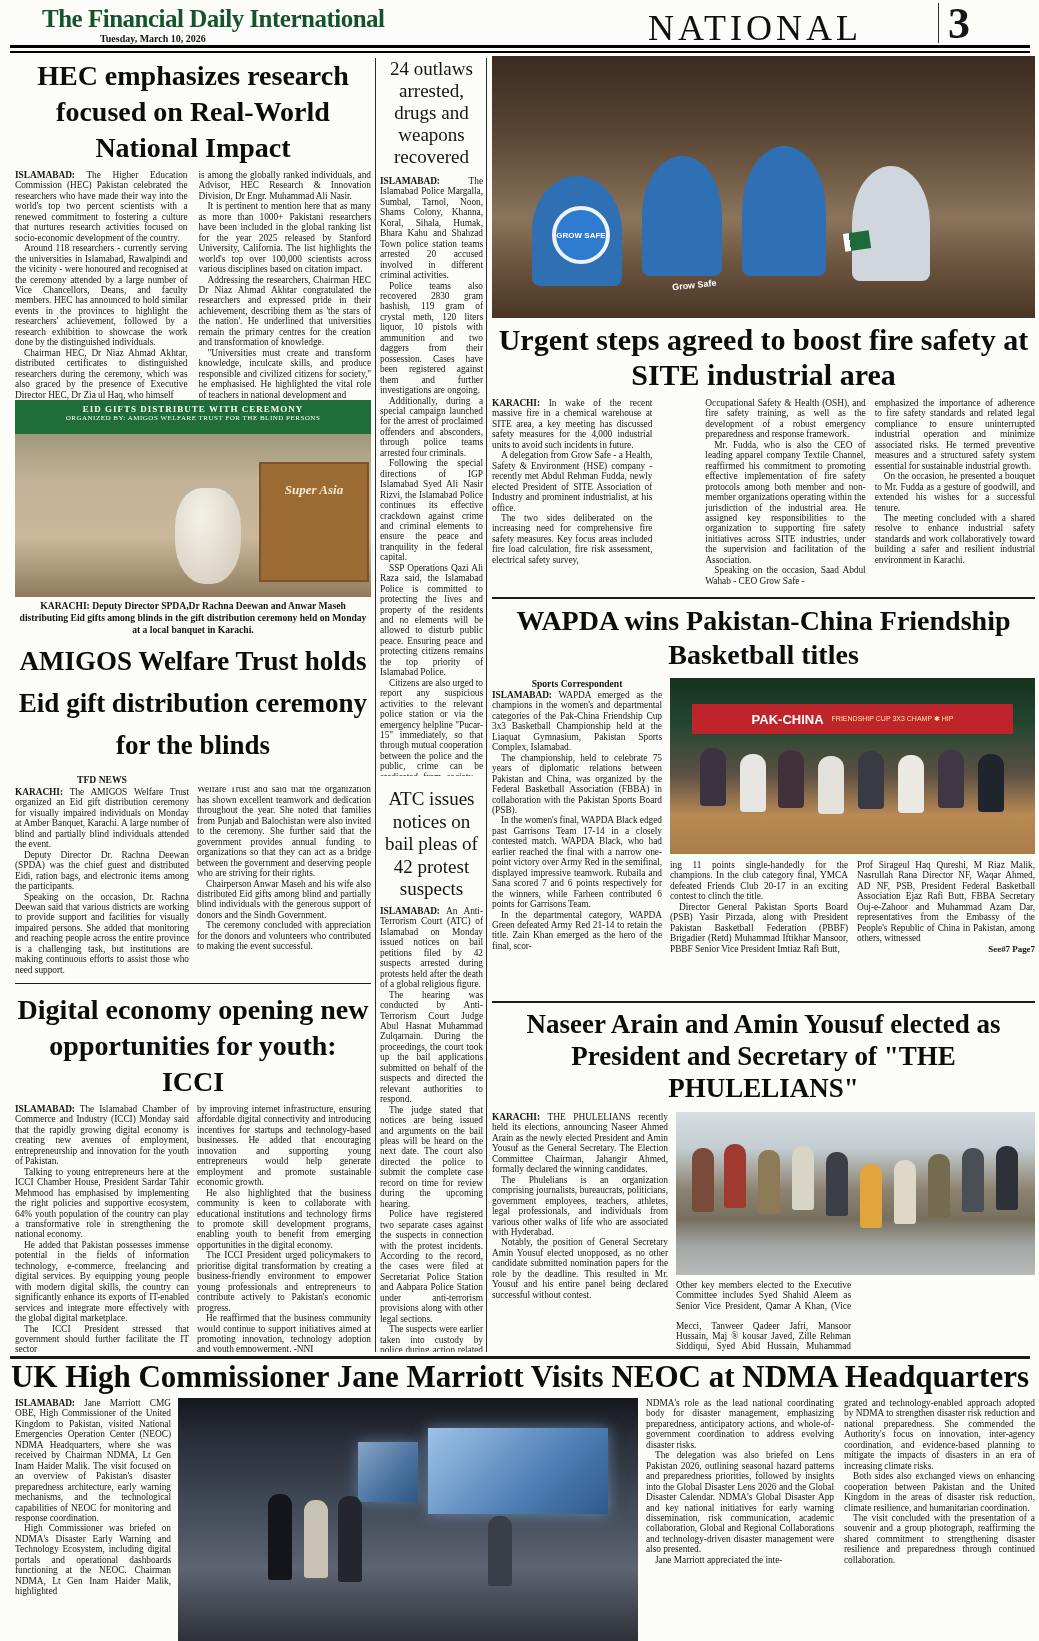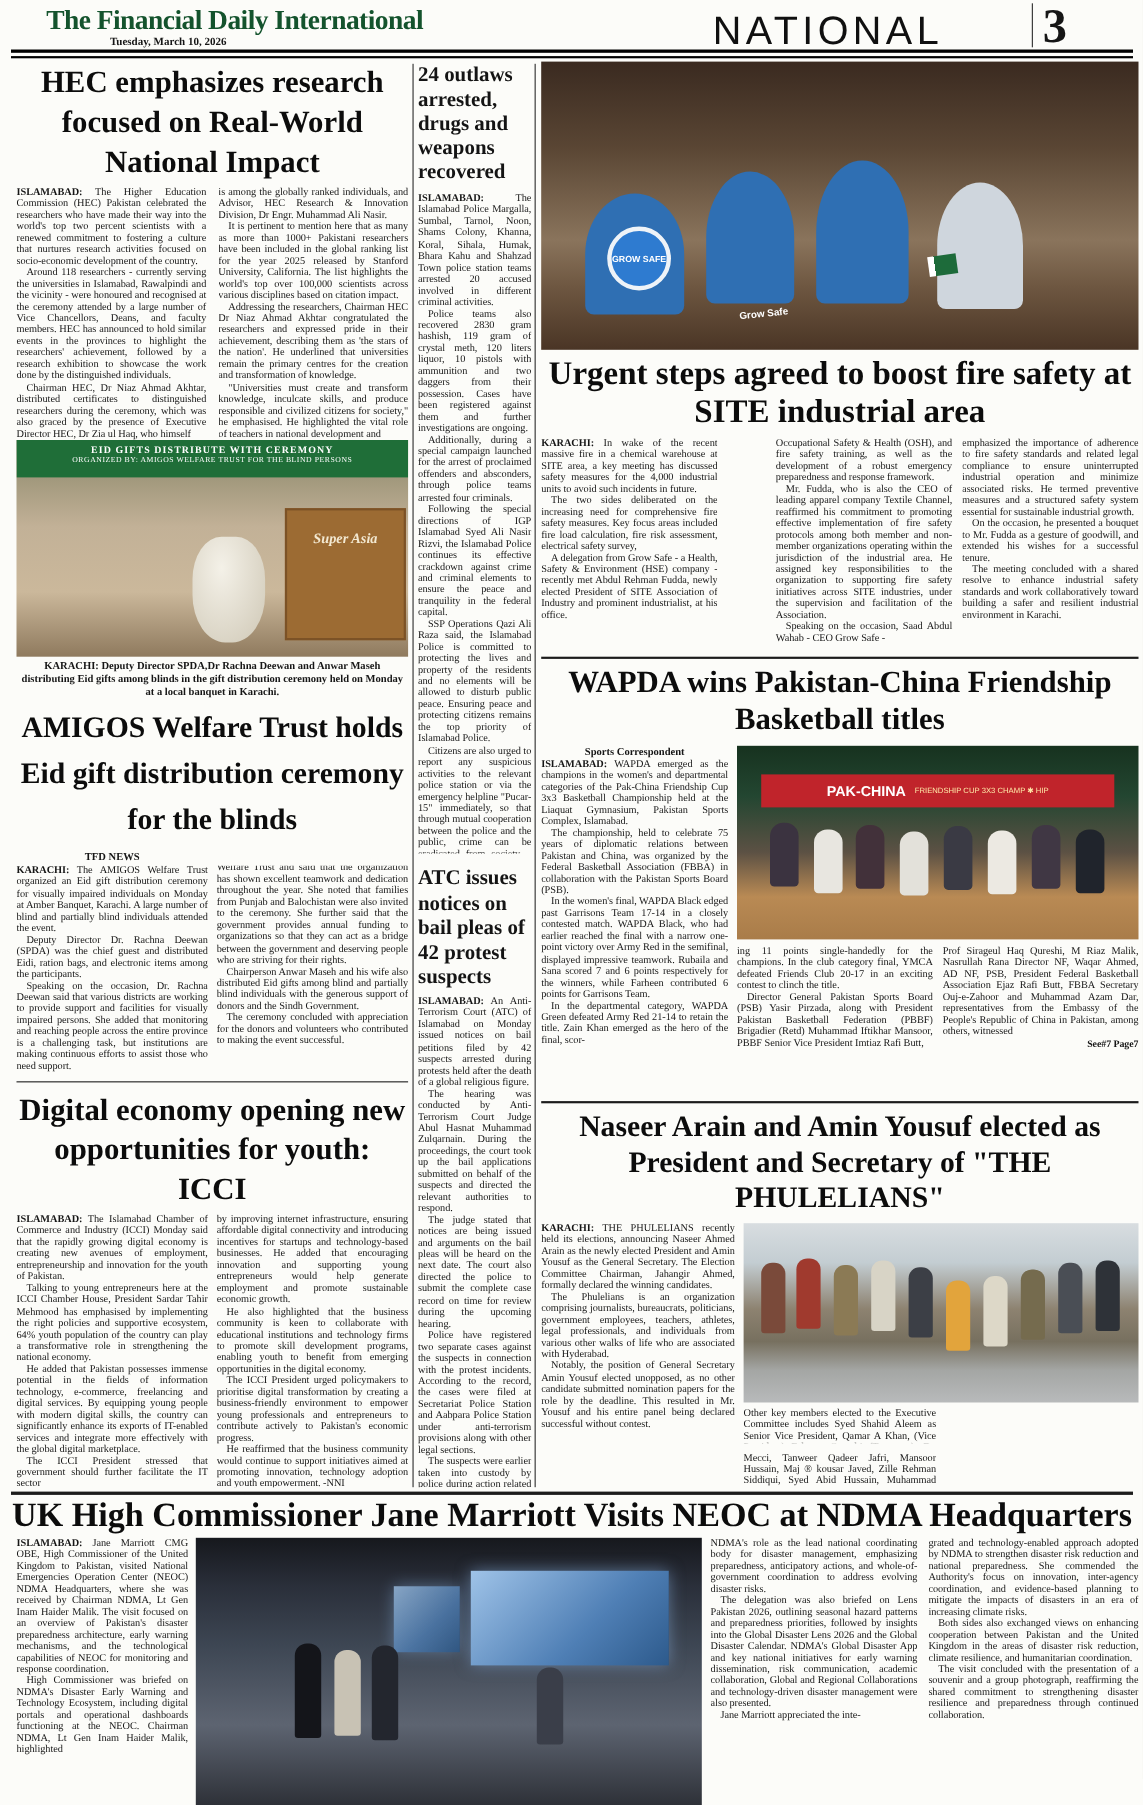--- a/index.html
+++ b/index.html
@@ -4,37 +4,37 @@
 <style>
   * { margin:0; padding:0; box-sizing:border-box; }
   html,body { background:#d9d9d4; }
   #page {
     position:relative; width:1039px; height:1641px; margin:0 auto;
     background:#fcfcf9; color:#161616; overflow:hidden;
     font-family:"Liberation Serif", serif;
   }
   .abs { position:absolute; }
   .headline { font-weight:bold; text-align:center; color:#0c0c0c; }
-  .subhead  { font-weight:700; color:#141414; }
+  .subhead  { font-weight:400; text-align:center; color:#141414; }
   .cols { position:absolute; display:flex; overflow:hidden; }
   .col  { text-align:justify; font-size:9.4px; line-height:10.45px; overflow:hidden; letter-spacing:-0.05px; }
   .col p { margin:0; }
   .col p + p { text-indent:9px; }
   .col p b { font-weight:bold; }
   .byline { font-weight:bold; text-align:center; font-size:9.6px; line-height:11px; }
   .cont   { font-weight:bold; text-align:right; font-size:9px; }
   .caption{ font-weight:bold; font-size:9.6px; line-height:11.8px; text-align:center; }
   .vrule { position:absolute; width:1px; background:#2b2b2b; }
   .hrule { position:absolute; background:#1c1c1c; }
   .photo { position:absolute; overflow:hidden; }
 
   
   #masthead { left:42px; top:5px; font-size:25px; font-weight:bold; letter-spacing:-0.5px; color:#14532d; }
   #mast-date { left:100px; top:33px; font-size:10px; font-weight:bold; }
-  #section-label { left:648px; top:7px; font-size:36px; letter-spacing:4px; font-family:Liberation Sans, sans-serif; color:#101010; }
+  #section-label { left:648px; top:7px; font-size:36px; letter-spacing:4px; font-family:Liberation Serif, serif; color:#101010; }
   #page-number { left:948px; top:-2px; font-size:44px; font-weight:bold; }
   #header-rule { left:10px; top:45px; width:1020px; height:8px; border-top:3px solid #000; border-bottom:2px solid #000; }
 
   
   .ph-label { position:absolute; font-family:"Liberation Sans", sans-serif; color:#fff; }
   #fire-photo { background:linear-gradient(180deg,#3a2a20 0%,#5a4634 30%,#8a745c 62%,#6e5741 78%,#4a3525 100%); }
   #fire-photo .shirt { position:absolute; border-radius:50% 50% 8px 8px; background:#2f6fb3; }
   #fire-photo .badge { position:absolute; width:58px; height:58px; border-radius:50%; background:#2e7bd0; border:4px solid #eef3f8; display:flex; align-items:center; justify-content:center; text-align:center; }
   #fire-photo .badge span { font-size:8px; font-weight:bold; line-height:9px; }
   #fire-photo .flag { position:absolute; width:26px; height:18px; background:linear-gradient(90deg,#fff 0 22%, #1d6b3a 22% 100%); transform:rotate(-8deg); }
@@ -161,22 +161,22 @@
     <div class="badge" style="left:60px; top:150px;">
       <span class="ph-label" style="position:static;">GROW SAFE</span>
     </div>
     <div class="ph-label growsafe-shirt-text" style="left:180px; top:224px;">Grow Safe</div>
     <div class="flag" style="left:352px; top:176px;"></div>
   </div>
   <div class="abs headline" style="left:492px; top:322px; width:543px; font-size:30px; line-height:35px;">Urgent steps agreed to boost fire safety at SITE industrial area</div>
   <div class="cols" style="left:492px; top:398px; width:543px; height:186px; gap:9px;">
     <div class="col" style="width:175px;">
         <p><b>KARACHI:</b> In wake of the recent massive fire in a chemical warehouse at SITE area, a key meeting has discussed safety measures for the 4,000 industrial units to avoid such incidents in future.</p>
+        <p>A delegation from Grow Safe - a Health, Safety &amp; Environment (HSE) company - recently met Abdul Rehman Fudda, newly elected President of SITE Association of Industry and prominent industrialist, at his office.</p>
         <p>The two sides deliberated on the increasing need for comprehensive fire safety measures. Key focus areas included fire load calculation, fire risk assessment, electrical safety survey,</p>
-        <p>A delegation from Grow Safe - a Health, Safety &amp; Environment (HSE) company - recently met Abdul Rehman Fudda, newly elected President of SITE Association of Industry and prominent industrialist, at his office.</p>
       </div>
     <div class="col" style="width:175px;margin-left:44px;">
         <p>Occupational Safety &amp; Health (OSH), and fire safety training, as well as the development of a robust emergency preparedness and response framework.</p>
         <p>Mr. Fudda, who is also the CEO of leading apparel company Textile Channel, reaffirmed his commitment to promoting effective implementation of fire safety protocols among both member and non-member organizations operating within the jurisdiction of the industrial area. He assigned key responsibilities to the organization to supporting fire safety initiatives across SITE industries, under the supervision and facilitation of the Association.</p>
         <p>Speaking on the occasion, Saad Abdul Wahab - CEO Grow Safe -</p>
       </div>
     <div class="col" style="width:175px;">
         <p>emphasized the importance of adherence to fire safety standards and related legal compliance to ensure uninterrupted industrial operation and minimize associated risks. He termed preventive measures and a structured safety system essential for sustainable industrial growth.</p>
         <p>On the occasion, he presented a bouquet to Mr. Fudda as a gesture of goodwill, and extended his wishes for a successful tenure.</p>
         <p>The meeting concluded with a shared resolve to enhance industrial safety standards and work collaboratively toward building a safer and resilient industrial environment in Karachi.</p>

